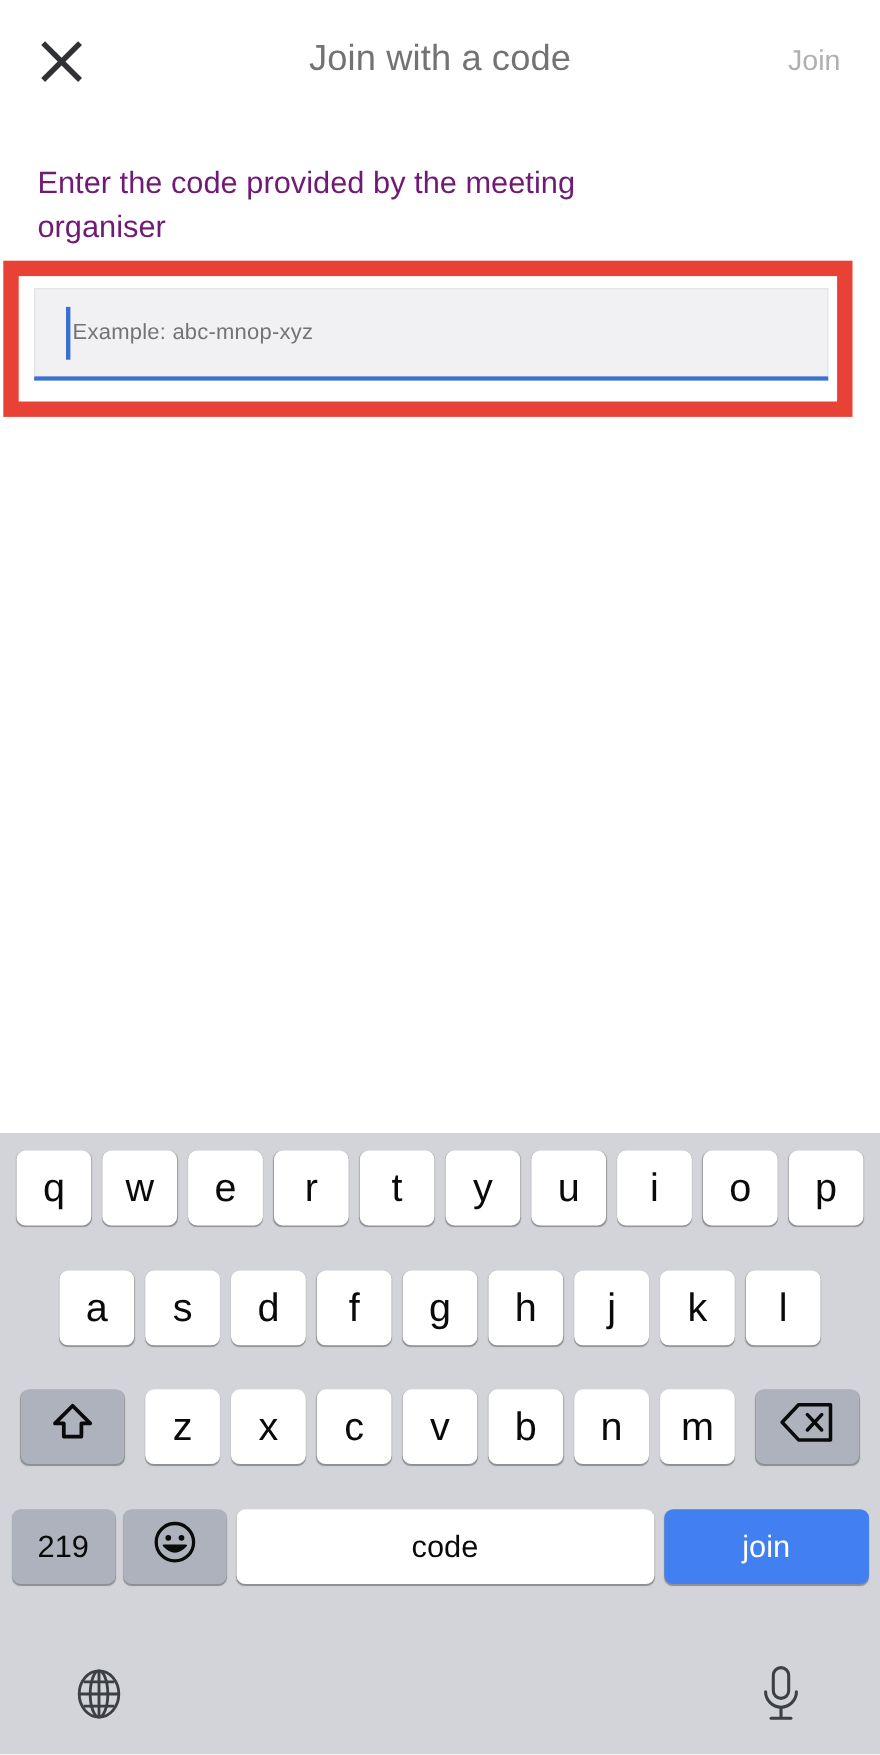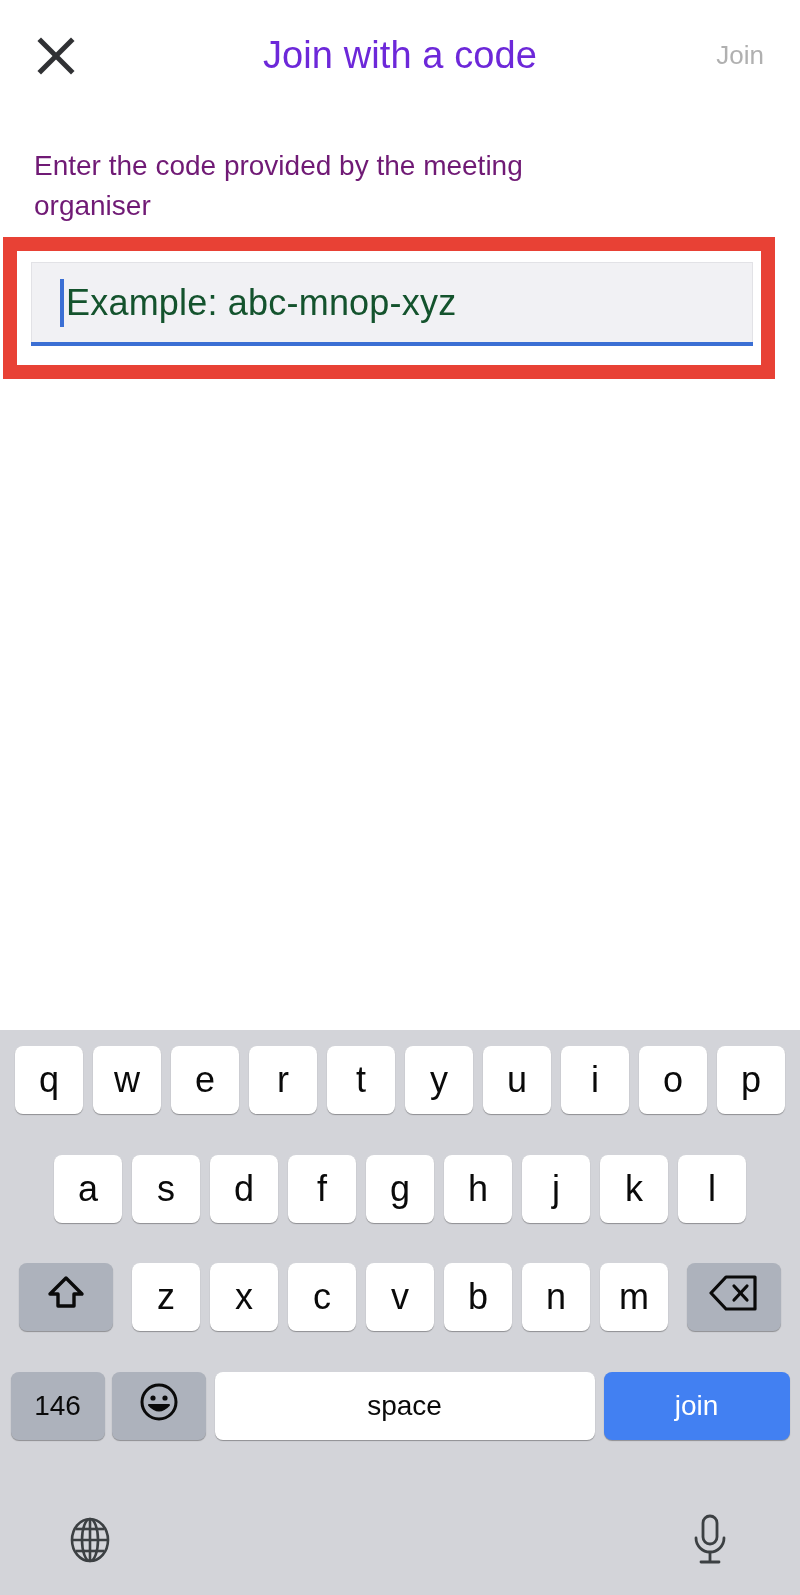--- a/index.html
+++ b/index.html
@@ -38,22 +38,22 @@
     justify-content: center;
     cursor: pointer;
   }
   .close-btn svg { display: block; }
   .header-title {
     position: absolute;
     left: 0;
     top: 34px;
     width: 800px;
     text-align: center;
-    font-size: 38px;
-    color: #6d28d9;
+    font-size: 33px;
+    color: #737373;
     letter-spacing: 0.1px;
   }
   .join-action {
     position: absolute;
     right: 36px;
     top: 40px;
     font-size: 26px;
     color: #b0b0b0;
     cursor: default;
   }
@@ -101,22 +101,22 @@
   }
   .caret {
     position: absolute;
     left: 28px;
     top: 16px;
     width: 4px;
     height: 48px;
     background: #3b6fd4;
   }
   .placeholder {
-    font-size: 36px;
-    color: #14532d;
+    font-size: 20px;
+    color: #737373;
     letter-spacing: 0.2px;
     margin-left: 6px;
   }
   .field-underline {
     width: 722px;
     height: 4px;
     background: #3b6fd4;
   }
 
   
@@ -287,32 +287,32 @@
           <svg width="50" height="38" viewBox="0 0 50 38" aria-hidden="true">
             <path d="M17 3 L46 3 L46 35 L17 35 L2 19 Z" fill="none" stroke="#0a0a0a" stroke-width="3.2" stroke-linejoin="round"></path>
             <line x1="25" y1="12" x2="38" y2="26" stroke="#0a0a0a" stroke-width="3.2" stroke-linecap="round"></line>
             <line x1="38" y1="12" x2="25" y2="26" stroke="#0a0a0a" stroke-width="3.2" stroke-linecap="round"></line>
           </svg>
         </span>
       </div>
     </div>
 
     <div class="kb-row r4">
-      <div class="key num-key">146</div>
+      <div class="key num-key">219</div>
       <div class="key emoji-key">
         <span>
           <svg width="44" height="44" viewBox="0 0 44 44" aria-hidden="true">
             <circle cx="22" cy="22" r="17" fill="none" stroke="#0a0a0a" stroke-width="3"></circle>
             <circle cx="16" cy="18" r="2.6" fill="#0a0a0a"></circle>
             <circle cx="28" cy="18" r="2.6" fill="#0a0a0a"></circle>
             <path d="M12 25 Q22 36 32 25 Z" fill="#0a0a0a" stroke="#0a0a0a" stroke-width="2" stroke-linejoin="round"></path>
           </svg>
         </span>
       </div>
-      <div class="key space-key">space</div>
+      <div class="key space-key">code</div>
       <div class="key join-key">join</div>
     </div>
 
     <div class="kb-bottom">
       <div class="util">
         <svg width="52" height="52" viewBox="0 0 52 52" aria-hidden="true">
           <ellipse cx="26" cy="26" rx="18" ry="21" fill="none" stroke="#3c4043" stroke-width="2.6"></ellipse>
           <ellipse cx="26" cy="26" rx="8" ry="21" fill="none" stroke="#3c4043" stroke-width="2.6"></ellipse>
           <line x1="8" y1="26" x2="44" y2="26" stroke="#3c4043" stroke-width="2.6"></line>
           <line x1="12" y1="15" x2="40" y2="15" stroke="#3c4043" stroke-width="2.6"></line>

